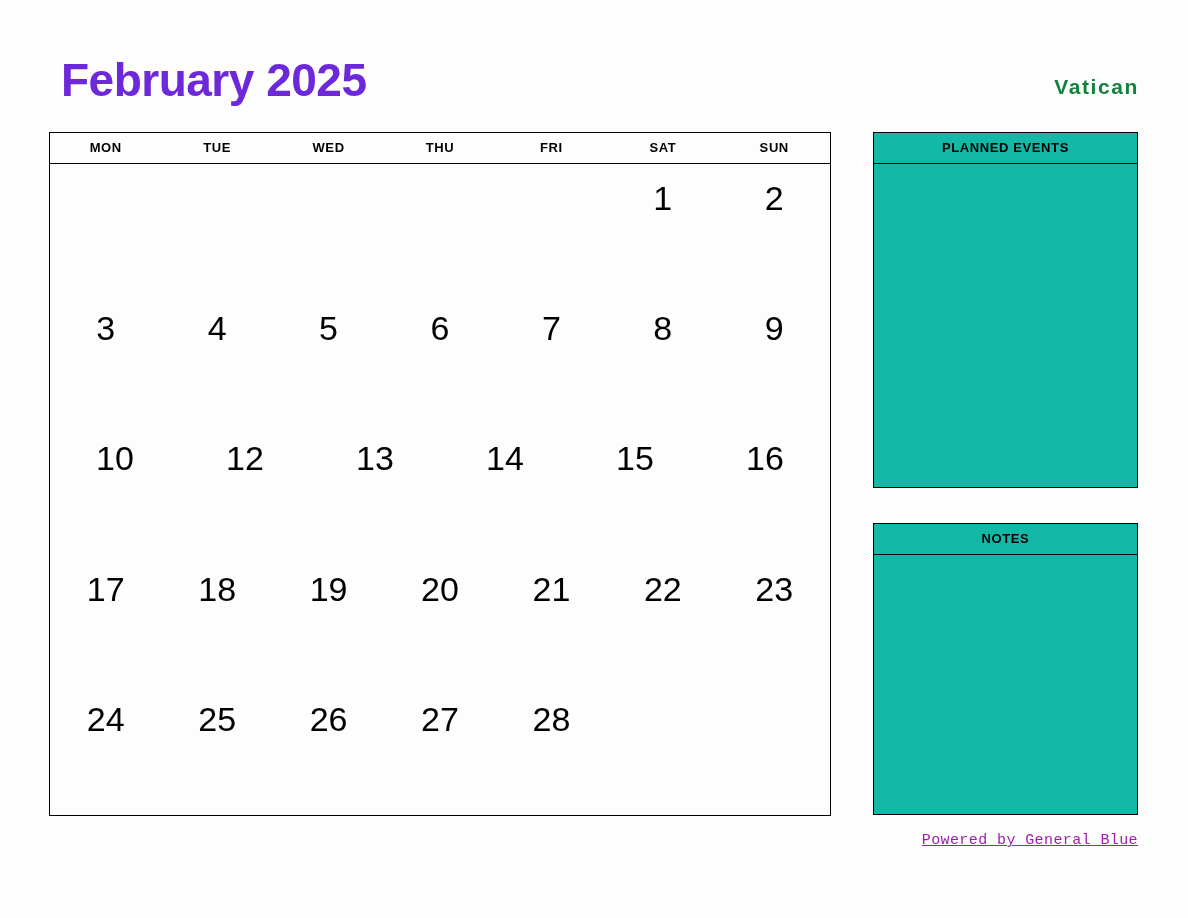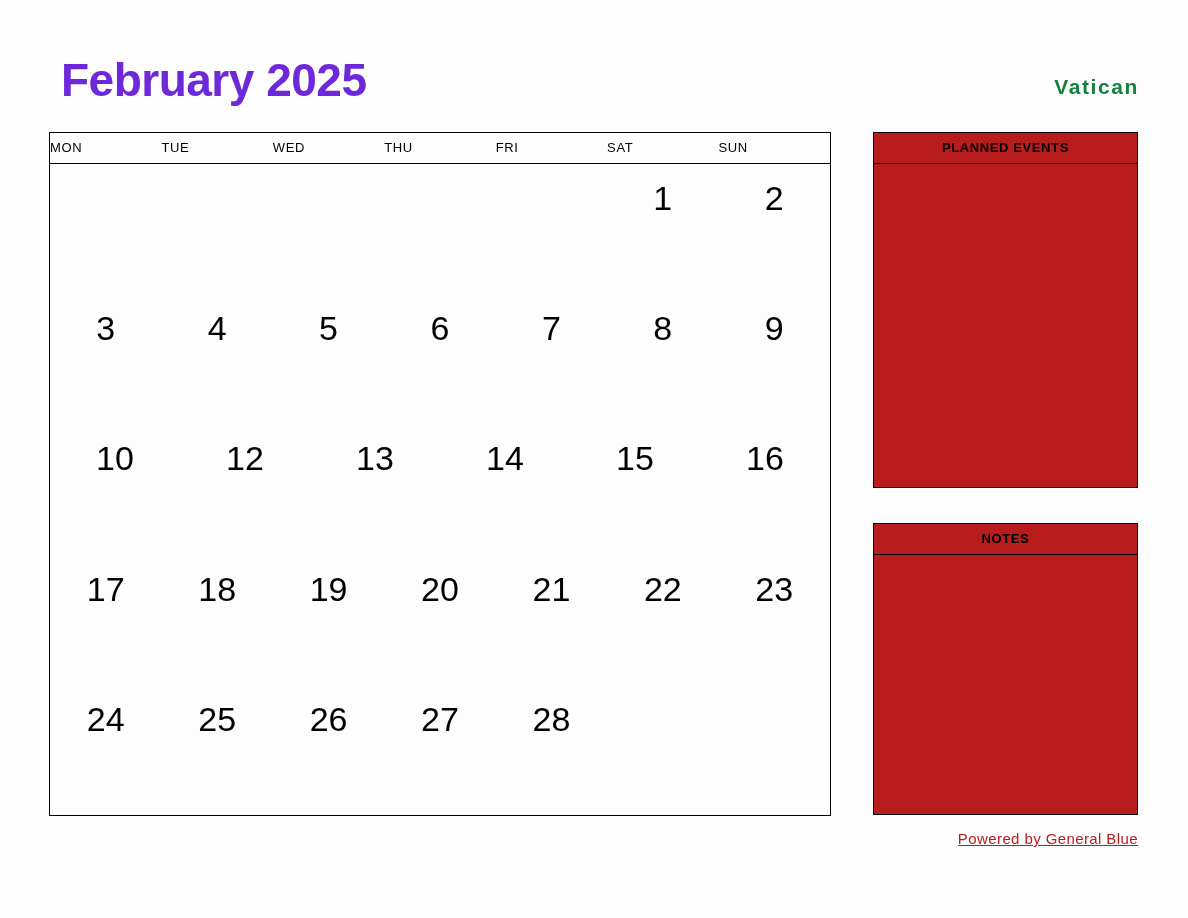--- a/index.html
+++ b/index.html
@@ -68,23 +68,23 @@
     background: #fdfdfd;
   }
   .weekday-row {
     display: flex;
     height: 31px;
     border-bottom: 1px solid #000;
     box-sizing: border-box;
   }
   .weekday {
     flex: 1 1 0;
-    text-align: left;
+    text-align: center;
     font-size: 13px;
-    font-weight: normal;
+    font-weight: bold;
     letter-spacing: 0.6px;
     line-height: 30px;
     box-sizing: border-box;
   }
   .weeks {
     height: 651px;
     display: flex;
     flex-direction: column;
   }
   .week-row {
@@ -121,21 +121,21 @@
   }
   .day-cell.empty .day-number { visibility: hidden; }
 
   
   .side-panel {
     position: absolute;
     left: 873px;
     width: 265px;
     border: 1px solid #000;
     box-sizing: border-box;
-    background: #b91c1c;
+    background: #14b8a6;
   }
   #panel-events { top: 132px; height: 356px; }
   #panel-notes  { top: 523px; height: 292px; }
 
   .panel-title {
     height: 31px;
     line-height: 30px;
     text-align: center;
     font-size: 13px;
     font-weight: bold;
@@ -155,24 +155,25 @@
   .footer-link-wrap {
     position: absolute;
     left: 873px;
     top: 830px;
     width: 265px;
     text-align: right;
   }
   .footer-link {
     font-size: 15px;
     letter-spacing: 0.4px;
-    color: #b91c1c;
+    color: #a21caf;
     text-decoration: underline;
     cursor: pointer;
     white-space: nowrap;
+    font-family: Liberation Mono, monospace;
   }
 </style>
 </head>
 <body>
 
 <div class="page">
 
   <div class="header-row">
     <div class="month-title">February 2025</div>
     <div class="country-title">Vatican</div>

